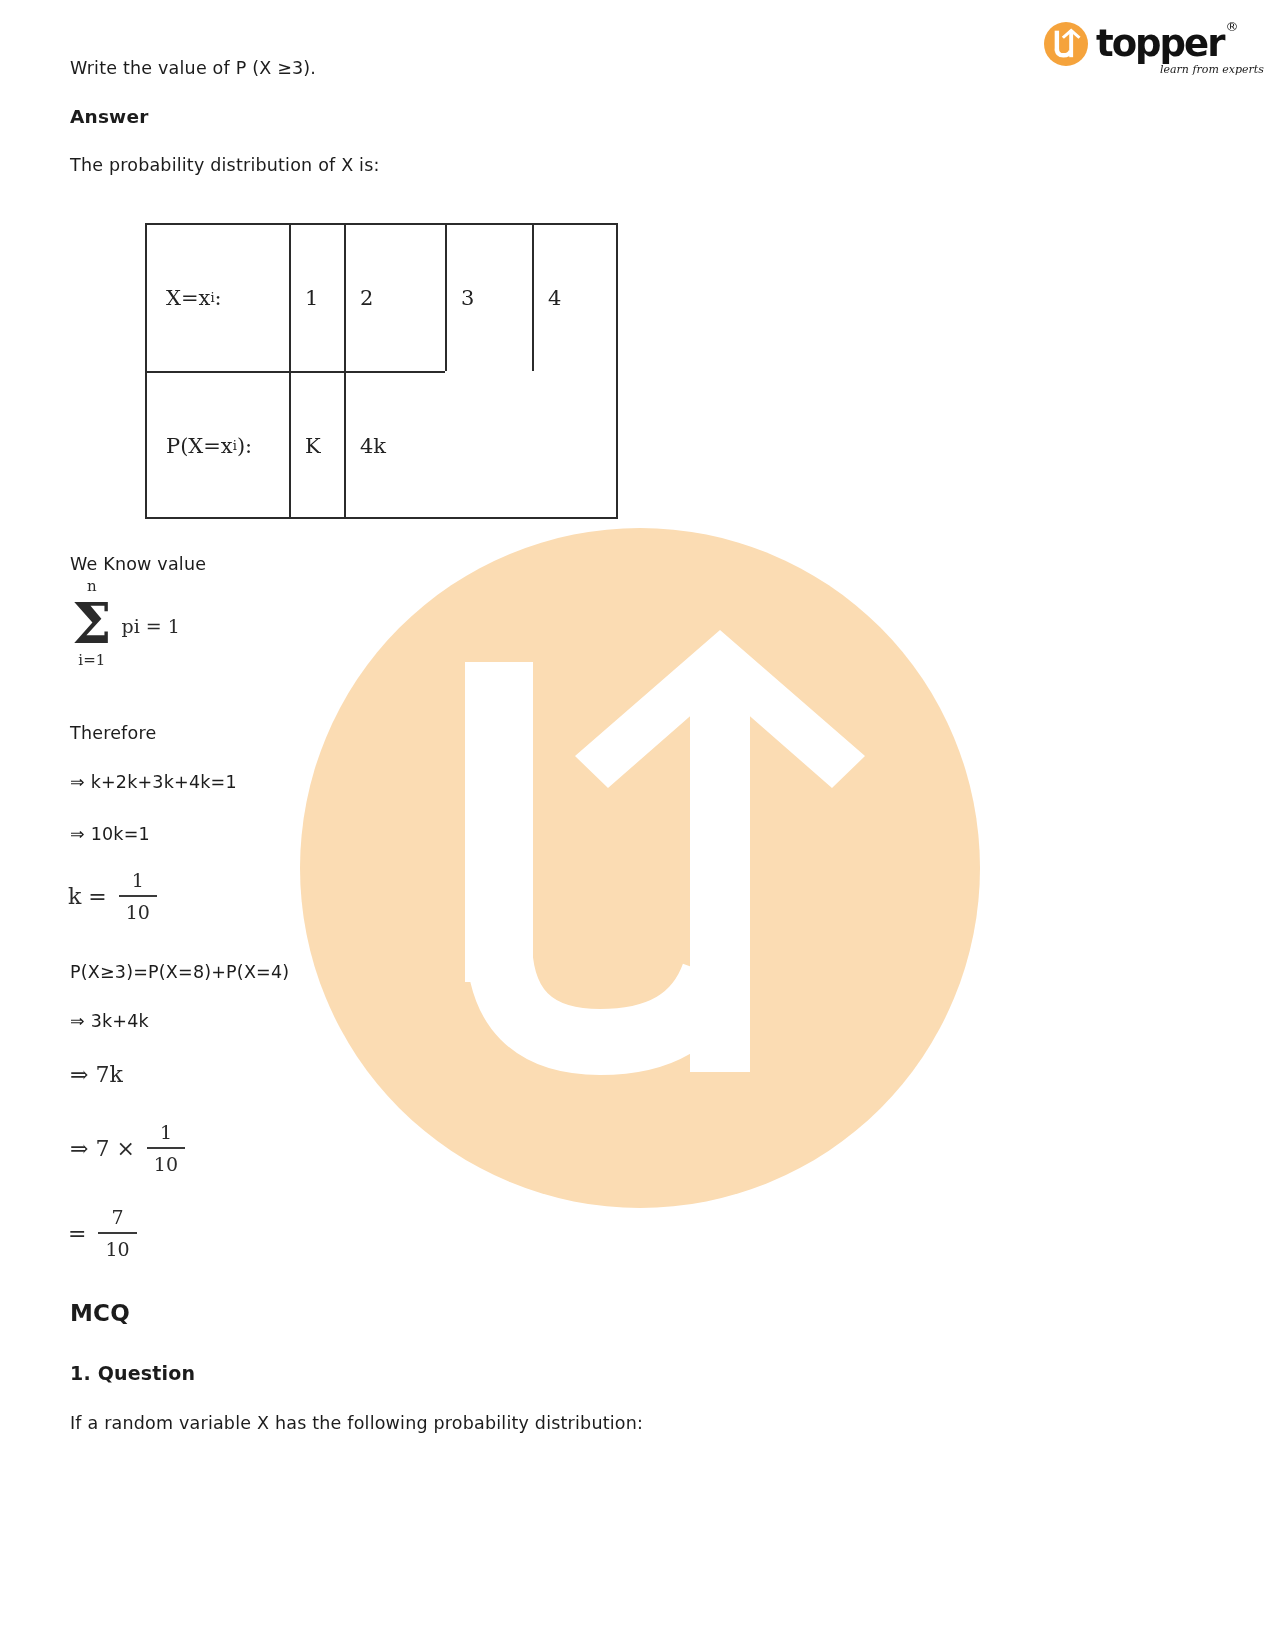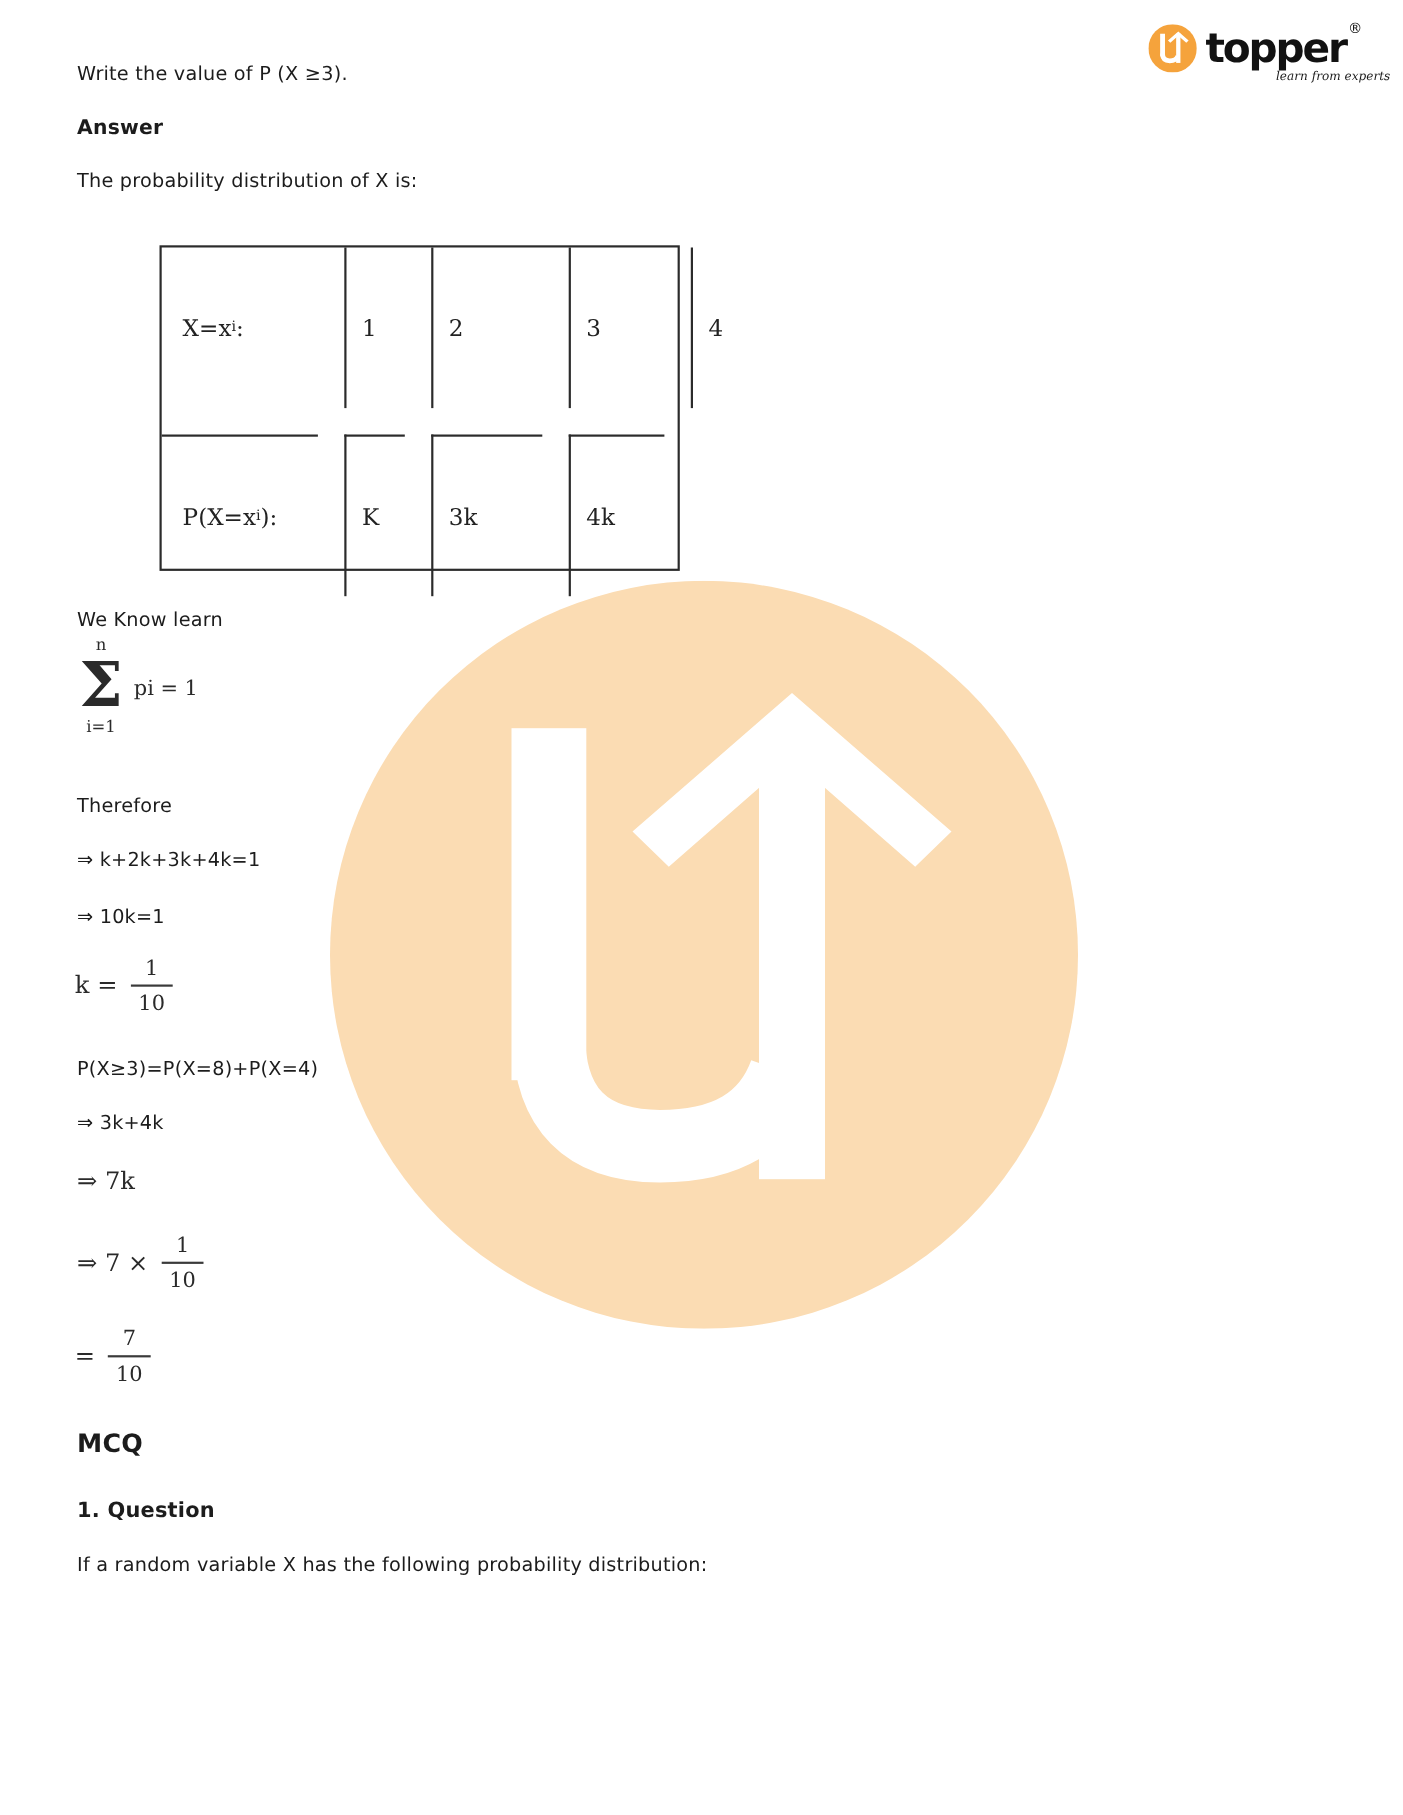--- a/index.html
+++ b/index.html
@@ -17,21 +17,20 @@
   
   #prob-table {
     position:absolute; left:145px; top:223px; width:473px; height:296px;
     display:grid;
     grid-template-columns: 142px 55px 101px 87px 84px;
     grid-template-rows: 146px 147px;
     border:2px solid #2b2b2b;
     font-family:"DejaVu Serif", "Liberation Serif", serif;
     font-size:21px; color:#222222;
     background:transparent;
-    gap:24px;
   }
   #prob-table .cell { display:flex; align-items:center; padding-left:14px; border-left:2px solid #2b2b2b; border-top:2px solid #2b2b2b; }
   #prob-table .cell.first-col { border-left:none; padding-left:19px; }
   #prob-table .cell.first-row { border-top:none; }
   #prob-table sub { font-size:13px; line-height:0; }
 
   
   .serif-math { font-family:"DejaVu Serif", "Liberation Serif", serif; color:#2a2a2a; }
   .sum-block { display:flex; align-items:center; }
   .sum-col { display:flex; flex-direction:column; align-items:center; }
@@ -97,25 +96,24 @@
       <div class="cell first-row">1</div>
       <div class="cell first-row">2</div>
       <div class="cell first-row">3</div>
       <div class="cell first-row">4</div>
       <div class="cell first-col">
         <span>P(X=x</span>
           <sub>i</sub>
           <span>):</span>
       </div>
       <div class="cell">K</div>
-      <div class="cell">3k</div>
       <div class="cell">4k</div>
     </div>
 
-    <div class="abs body-text" style="left:70px; top:554px;">We Know learn</div>
+    <div class="abs body-text" style="left:70px; top:554px;">We Know value</div>
 
     <div class="abs serif-math sum-block" style="left:72px; top:578px;">
       <div class="sum-col">
         <div class="sum-upper">n</div>
         <div class="sigma">Σ</div>
         <div class="sum-lower">i=1</div>
       </div>
       <div class="sum-expr">pi = 1</div>
     </div>
 

